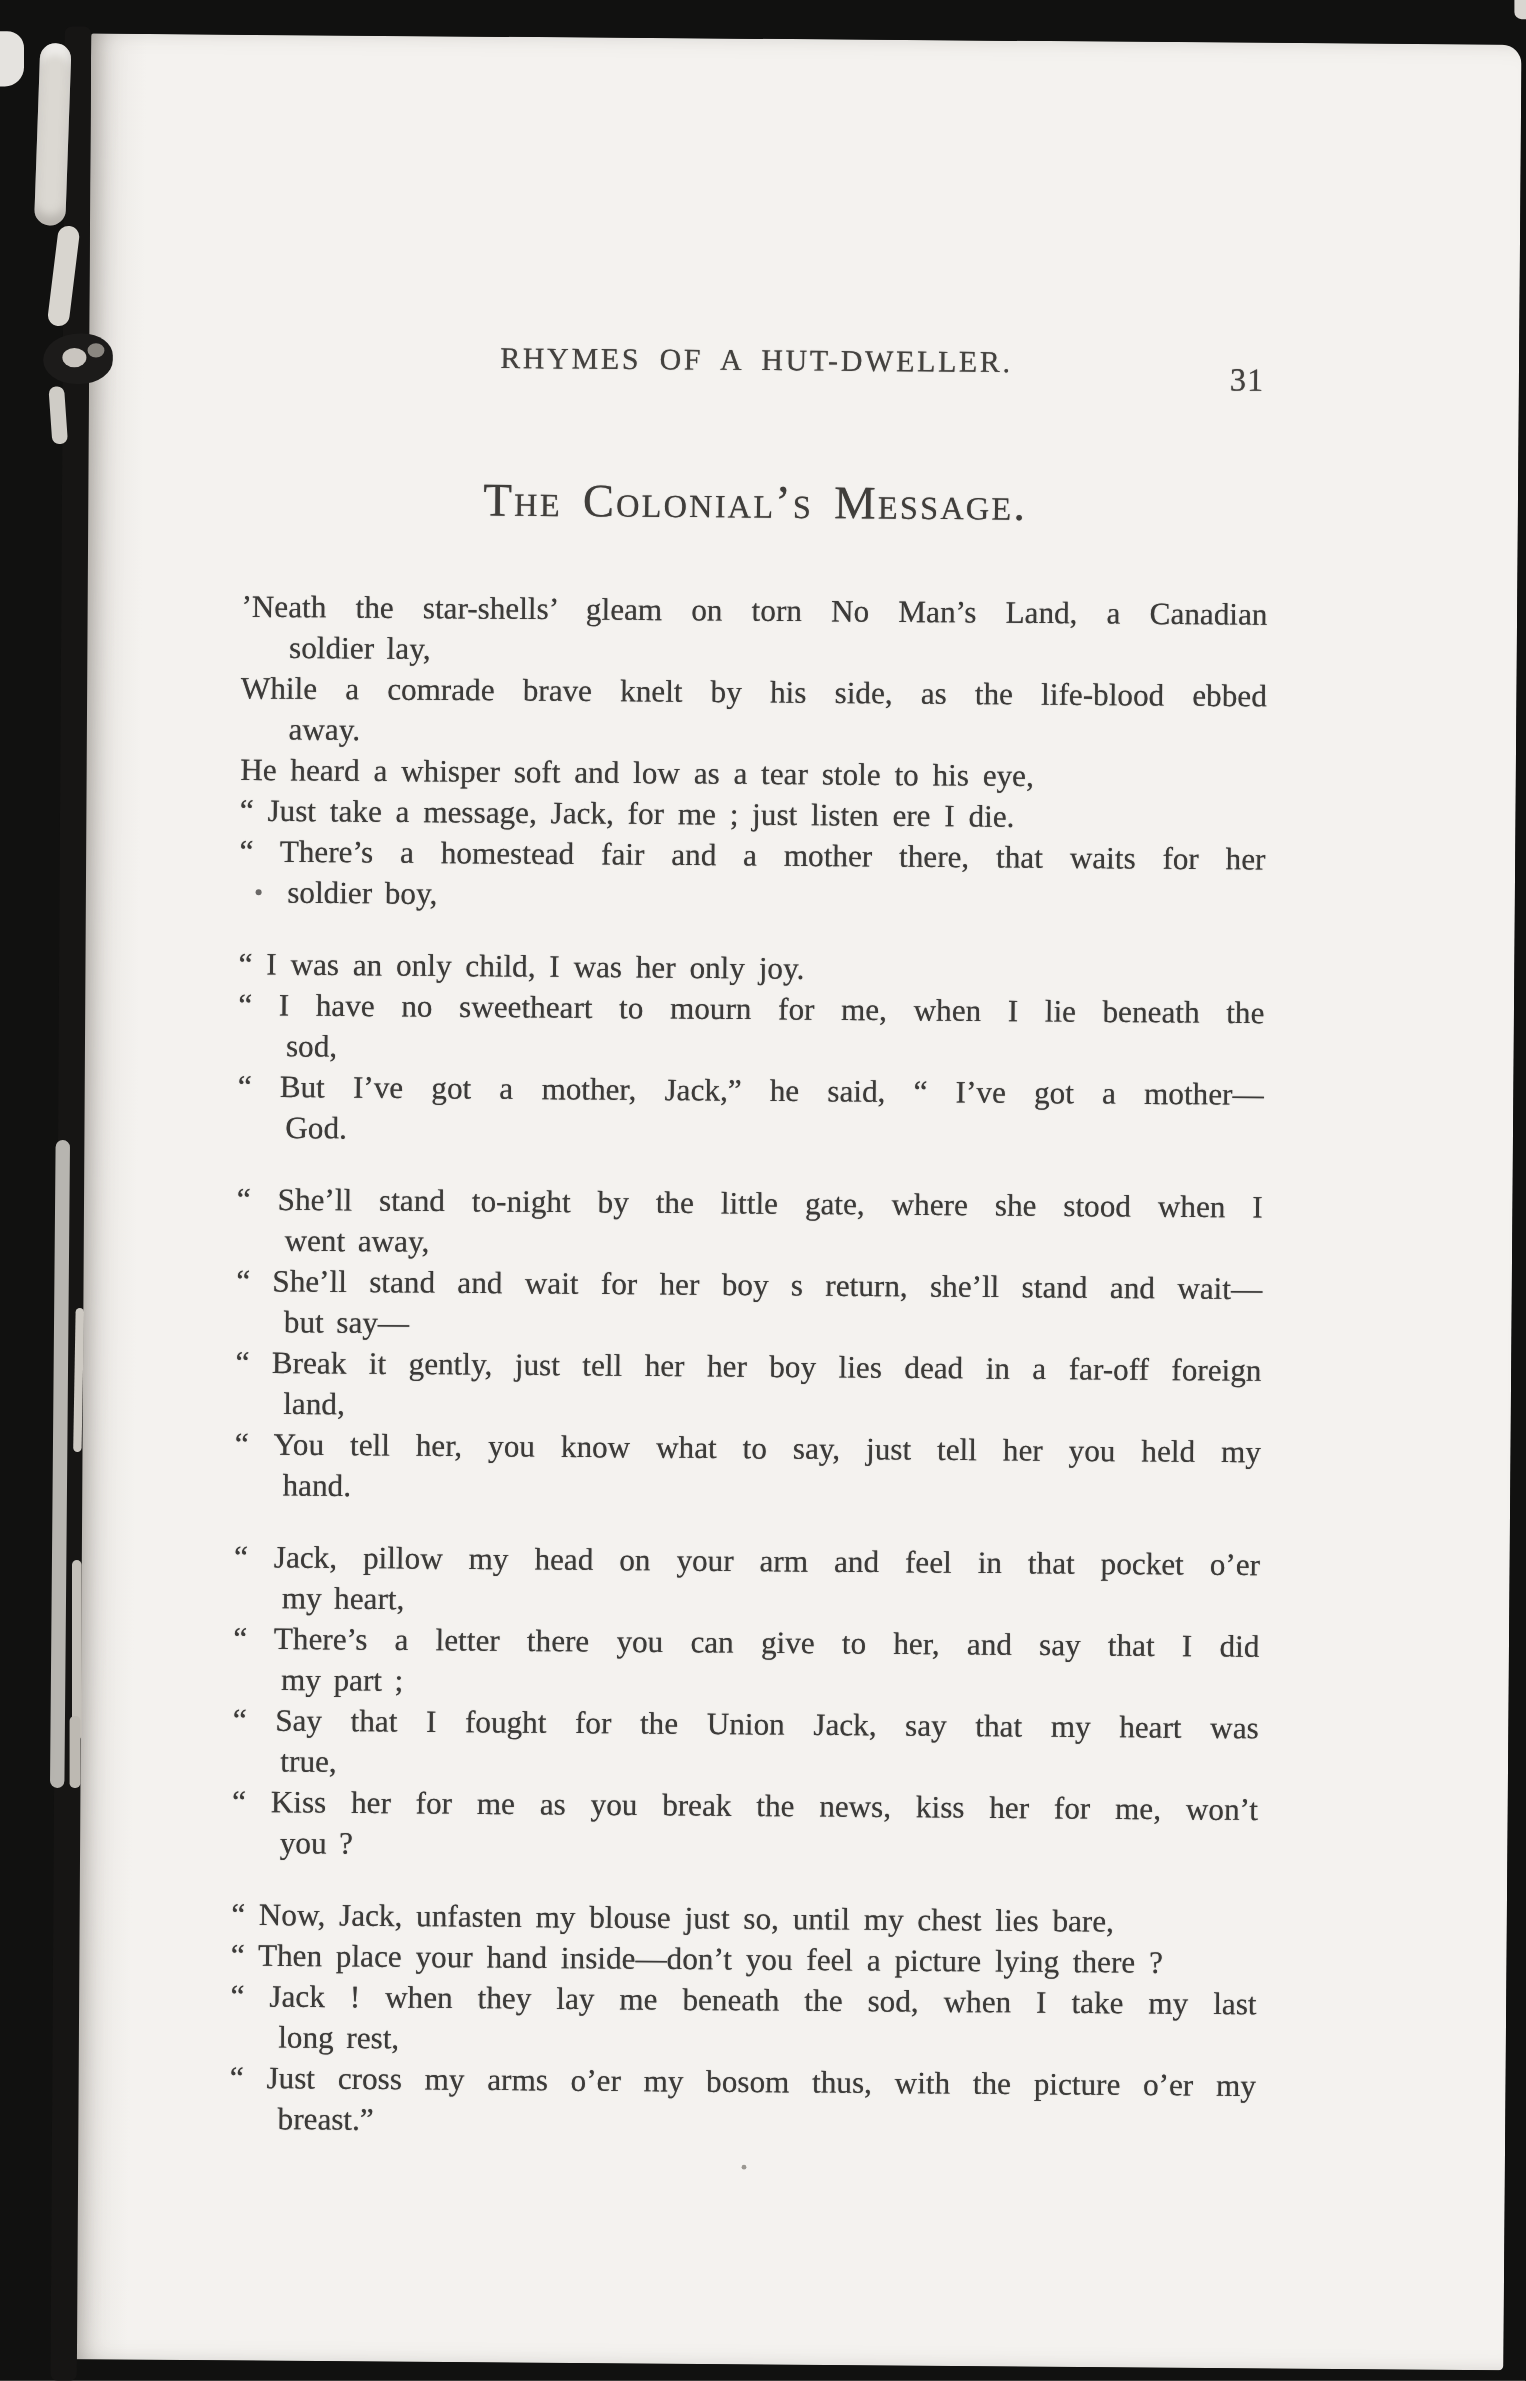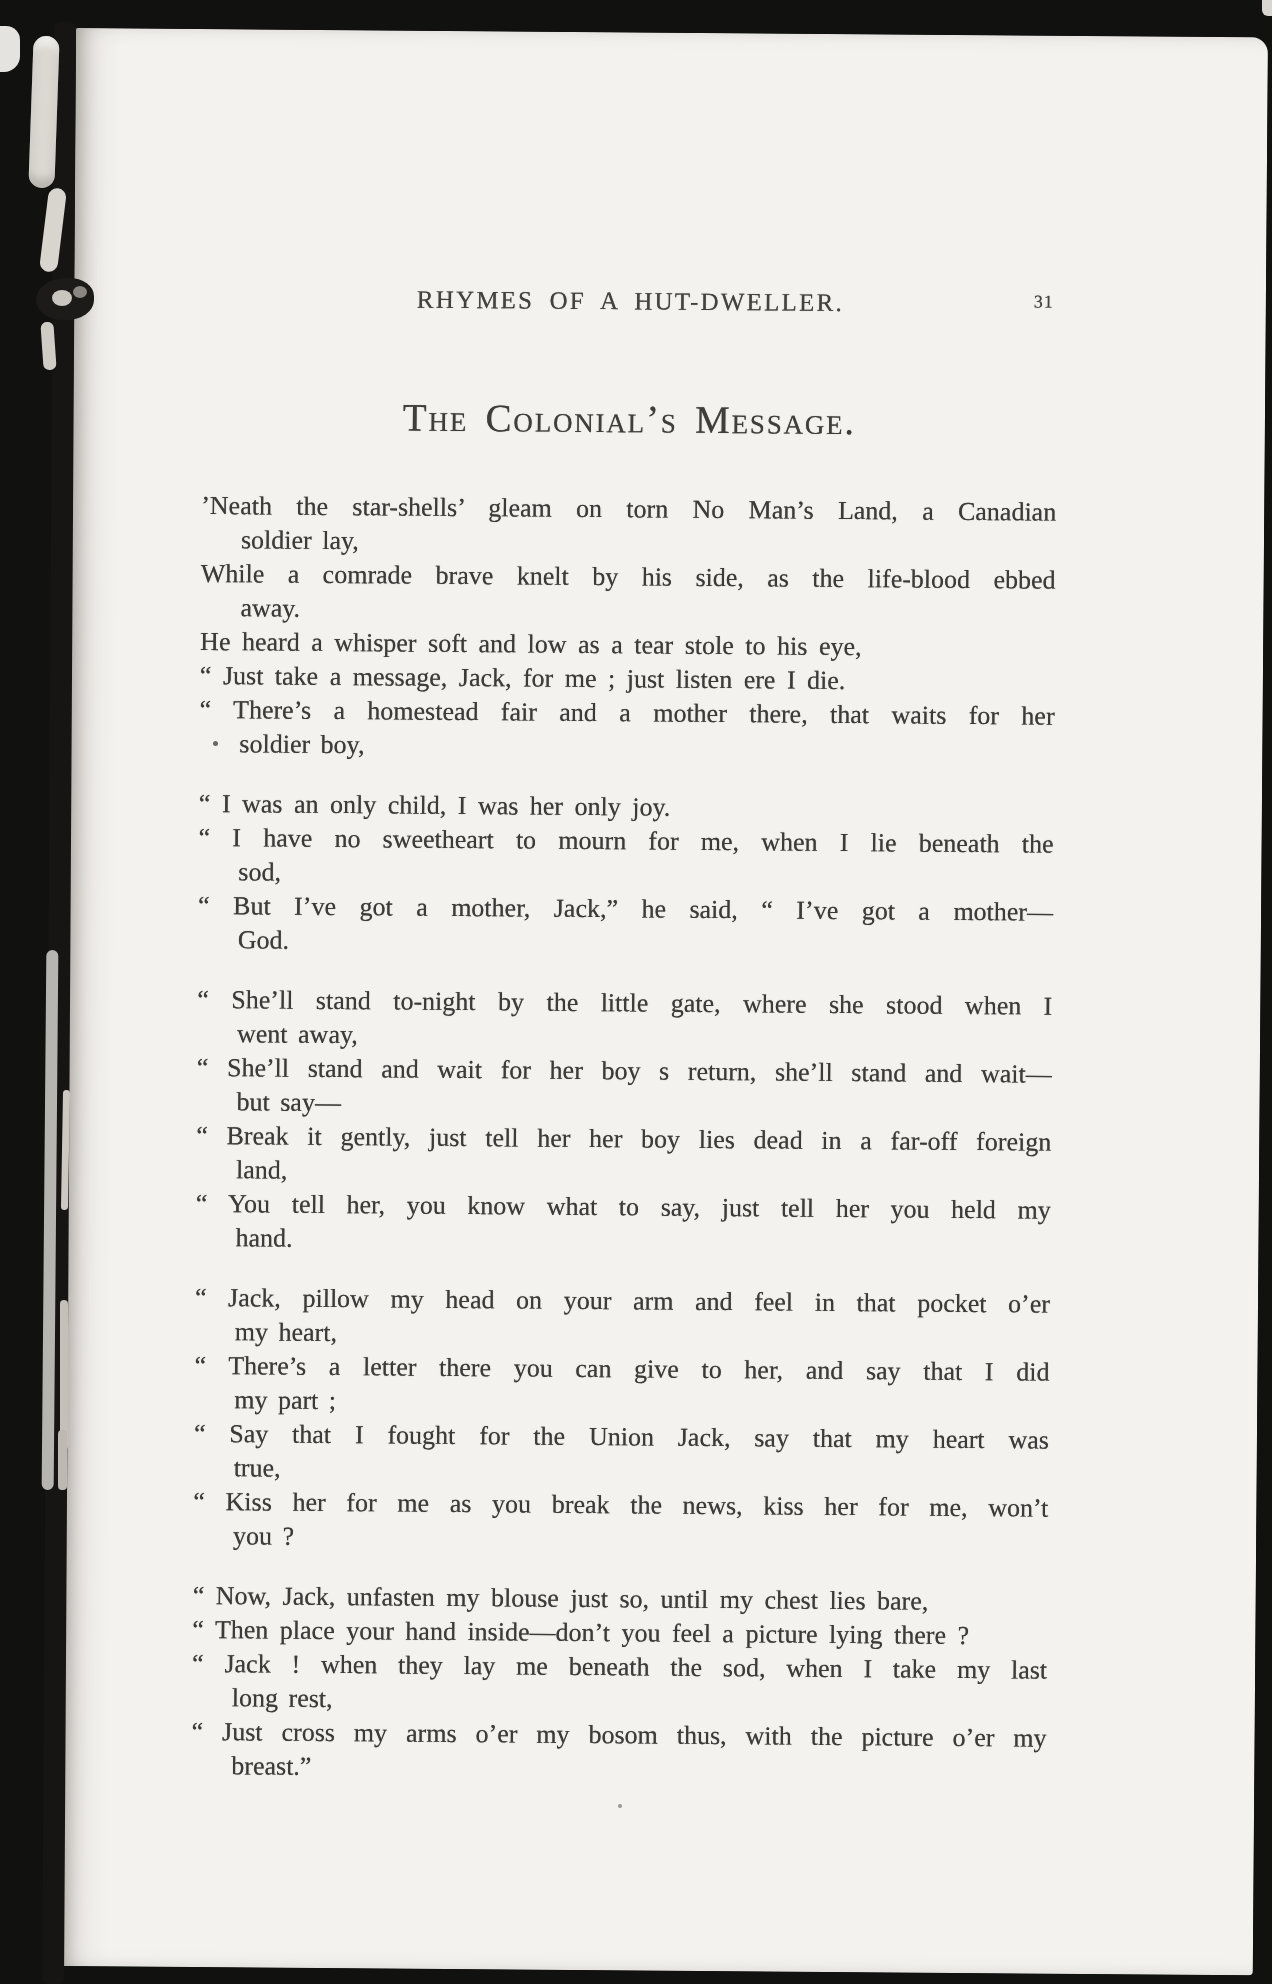--- a/index.html
+++ b/index.html
@@ -36,22 +36,22 @@
     text-shadow:0 0 0.7px rgba(56,55,53,.75);
   }
   
   .running-header{
     position:absolute;top:255px;left:0;width:100%;
     text-align:center;
     font-size:25px;letter-spacing:2.2px;word-spacing:7px;
     color:#44423f;
   }
   .pagenum{
-    position:absolute;right:4px;top:1px;
-    font-size:18px;letter-spacing:1px;word-spacing:normal;
+    position:absolute;right:4px;top:11px;
+    font-size:27px;letter-spacing:1px;word-spacing:normal;
   }
   
   .poem-title{
     position:absolute;top:364px;left:0;width:100%;
     margin:0;text-align:center;
     font-variant:small-caps;
     font-weight:normal;
     font-size:39px;letter-spacing:1.8px;word-spacing:6px;
     color:#403e3b;
   }

